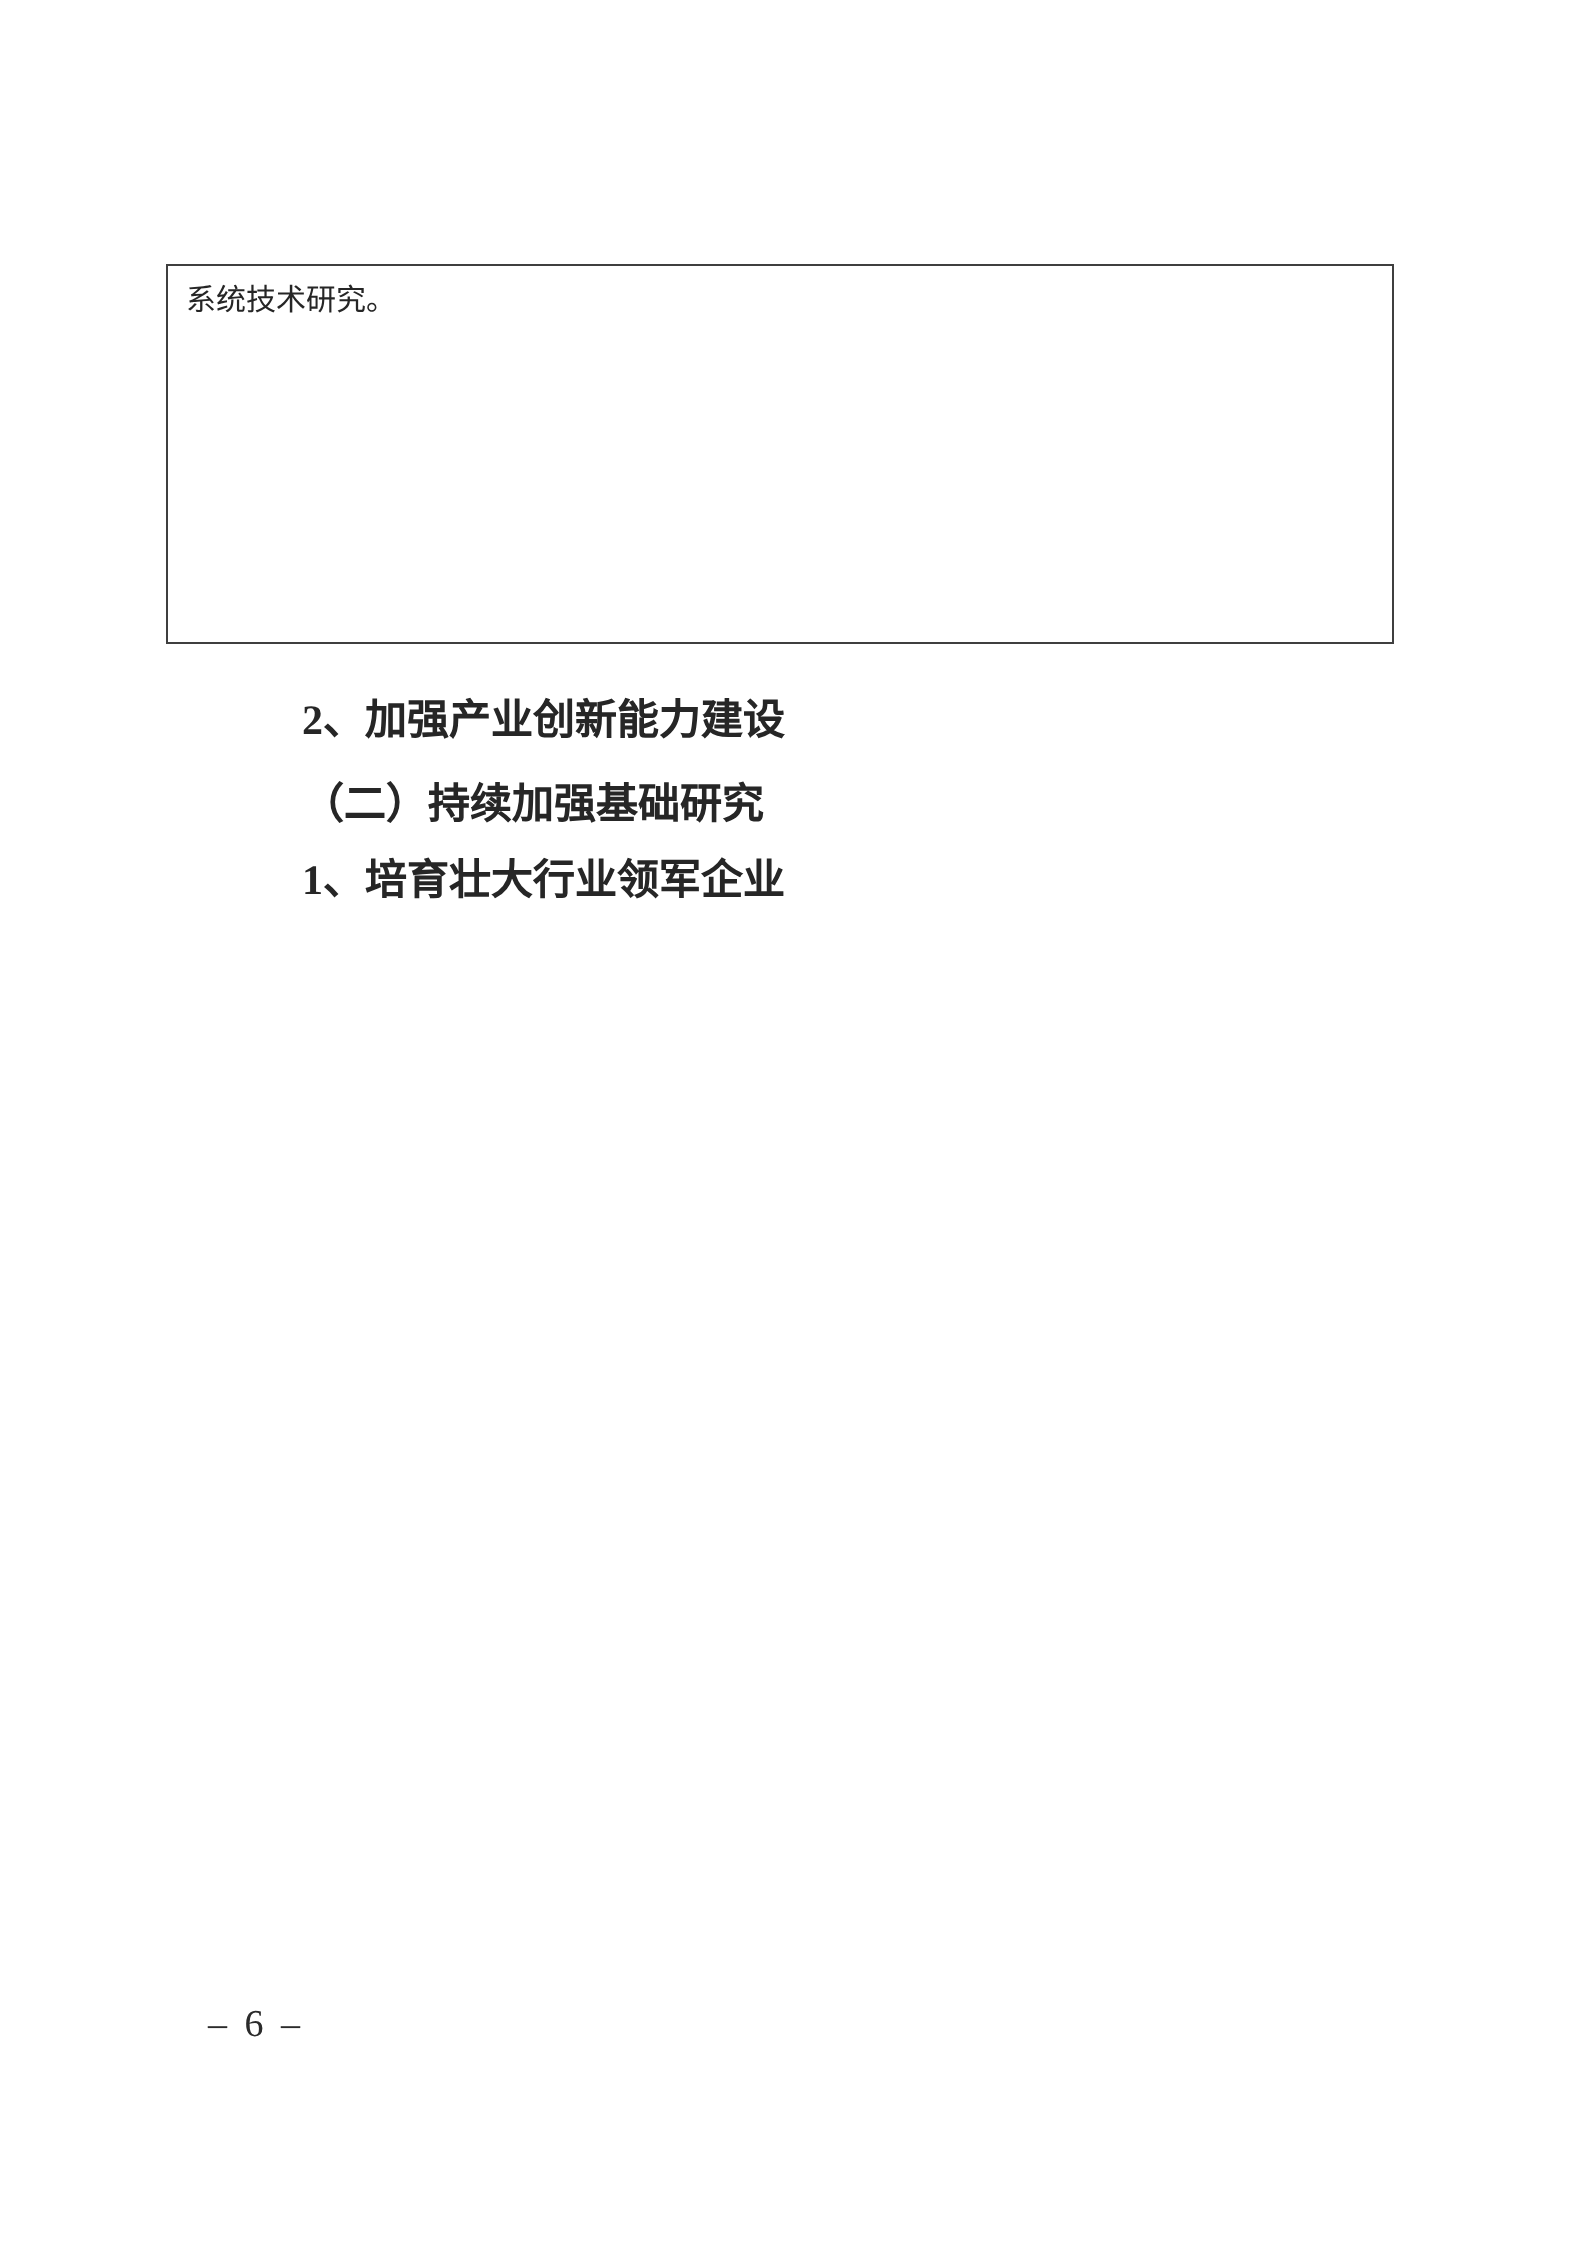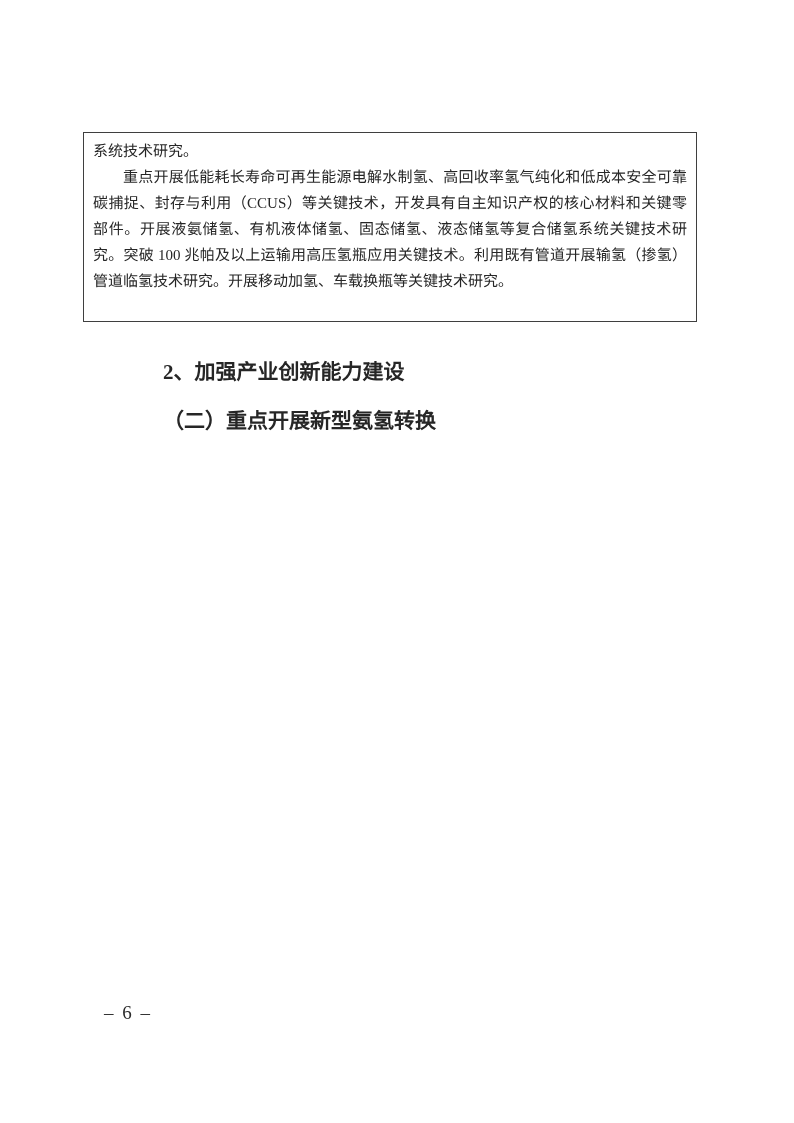--- a/index.html
+++ b/index.html
@@ -38,21 +38,21 @@
   
   .main-column {
     position: absolute;
     left: 105px;
     top: 340px;
     width: 585px;
     font-size: 21px;
     line-height: 33.4px;
   }
   .main-column p {
-    margin: 16px;
+    margin: 4px;
     text-align: justify;
   }
   .indent-2em { text-indent: 2em; }
   .doc-heading {
     font-weight: bold;
     text-indent: 2em;
   }
   .heading-gap { margin-top: 9px !important; }
   
   .page-footer {
@@ -64,23 +64,23 @@
     color: #2b2b2b;
   }
 </style>
 </head>
 <body>
 
 <div class="page">
 
   <div class="callout-box">
     <p>系统技术研究。</p>
-    <p class="indent-2em">重点开展低能耗长寿命可再生能源电解水制氢、高回收率氢气纯化和低成本安全可靠碳捕捉、封存与利用（CCUS）等关键技术，开发具有自主知识产权的核心材料和关键零部件。开展液氨储氢、有机液体储氢、固态储氢、液态储氢等复合储氢系统关键技术研究。突破 100 兆帕及以上运输用高压氢瓶应用关键技术。利用既有管道开展输氢（掺氢）管道临氢技术研究。开展移动加氢、车载换瓶等关键技术研究。</p>
   </div>
 
   <div class="main-column">
     <p class="doc-heading">2、加强产业创新能力建设</p>
-    <p class="doc-heading heading-gap">（二）重点开展新型氨氢转换</p>
+    <p class="doc-heading heading-gap">（二）持续加强基础研究</p>
+    <p class="doc-heading">1、培育壮大行业领军企业</p>
   </div>
 
   <div class="page-footer">– 6 –</div>
 
 </div>
 
 </body></html>

